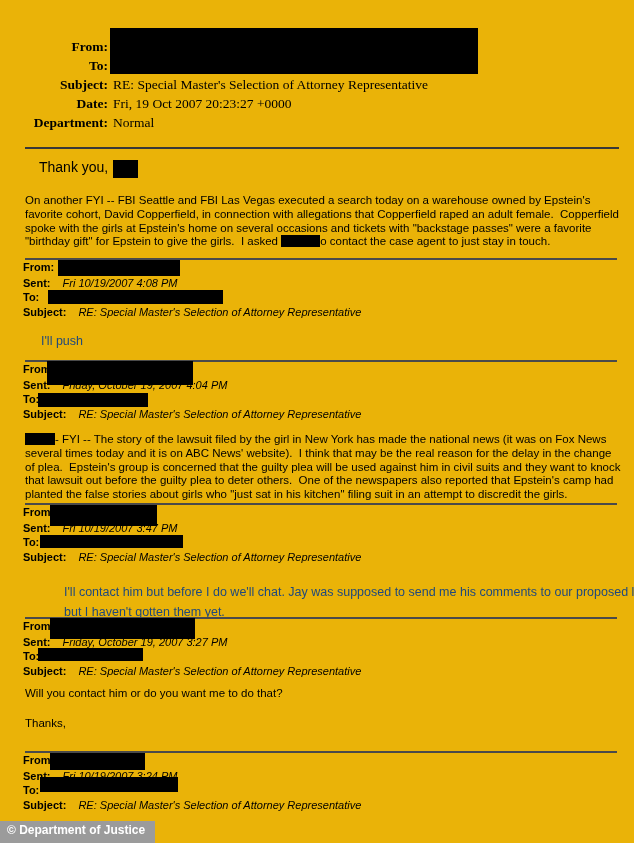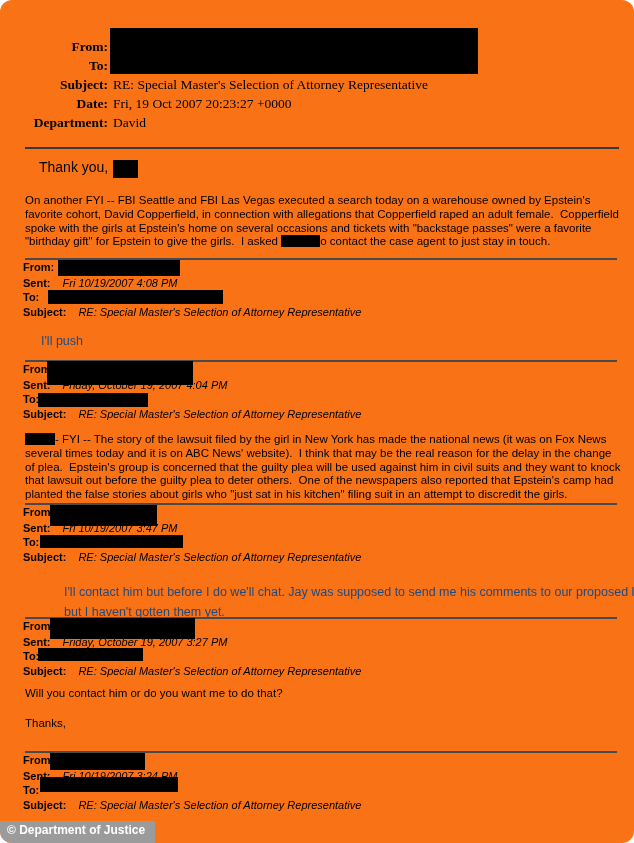--- a/index.html
+++ b/index.html
@@ -1,17 +1,17 @@
 <!DOCTYPE html>
 <html><head>
 <meta charset="utf-8">
 <style>
   html,body{margin:0;padding:0;background:#fff;}
-  .page{position:relative;width:634px;height:843px;background:#f97316;overflow:hidden;
-        font-family:"Liberation Sans",sans-serif;color:#000;border-radius:12px;}
+  .page{position:relative;width:634px;height:843px;background:#eab308;overflow:hidden;
+        font-family:"Liberation Sans",sans-serif;color:#000;}
 
   .redaction{position:absolute;background:#000;}
   .inline-red{display:inline-block;background:#000;vertical-align:-2px;}
 
   
   .tophdr{position:absolute;left:0;top:37px;width:520px;
           font-family:"Liberation Serif",serif;font-size:13.5px;line-height:19px;}
   .tophdr .row{display:flex;}
   .tophdr .lbl{width:108px;text-align:right;font-weight:bold;flex:none;}
   .tophdr .val{margin-left:5px;white-space:nowrap;}
@@ -56,21 +56,21 @@
     <div class="row">
       <div class="lbl">Subject:</div>
       <div class="val">RE: Special Master's Selection of Attorney Representative</div>
     </div>
     <div class="row">
       <div class="lbl">Date:</div>
       <div class="val">Fri, 19 Oct 2007 20:23:27 +0000</div>
     </div>
     <div class="row">
       <div class="lbl">Department:</div>
-      <div class="val">David</div>
+      <div class="val">Normal</div>
     </div>
   </div>
   <div class="redaction" style="left:110px;top:28px;width:368px;height:46px;"></div>
 
   <div class="rule1"></div>
 
   <div class="greeting"><span>Thank you,</span><span class="g-red"></span></div>
 
   <div class="para1"><span>On another FYI -- FBI Seattle and FBI Las Vegas executed a search today on a warehouse owned by Epstein's favorite cohort, David Copperfield, in connection with allegations that Copperfield raped an adult female.  Copperfield spoke with the girls at Epstein's home on several occasions and tickets with "backstage passes" were a favorite "birthday gift" for Epstein to give the girls.  I asked </span><span class="inline-red" style="width:39px;height:12px;"></span><span>o contact the case agent to just stay in touch.</span></div>
 

